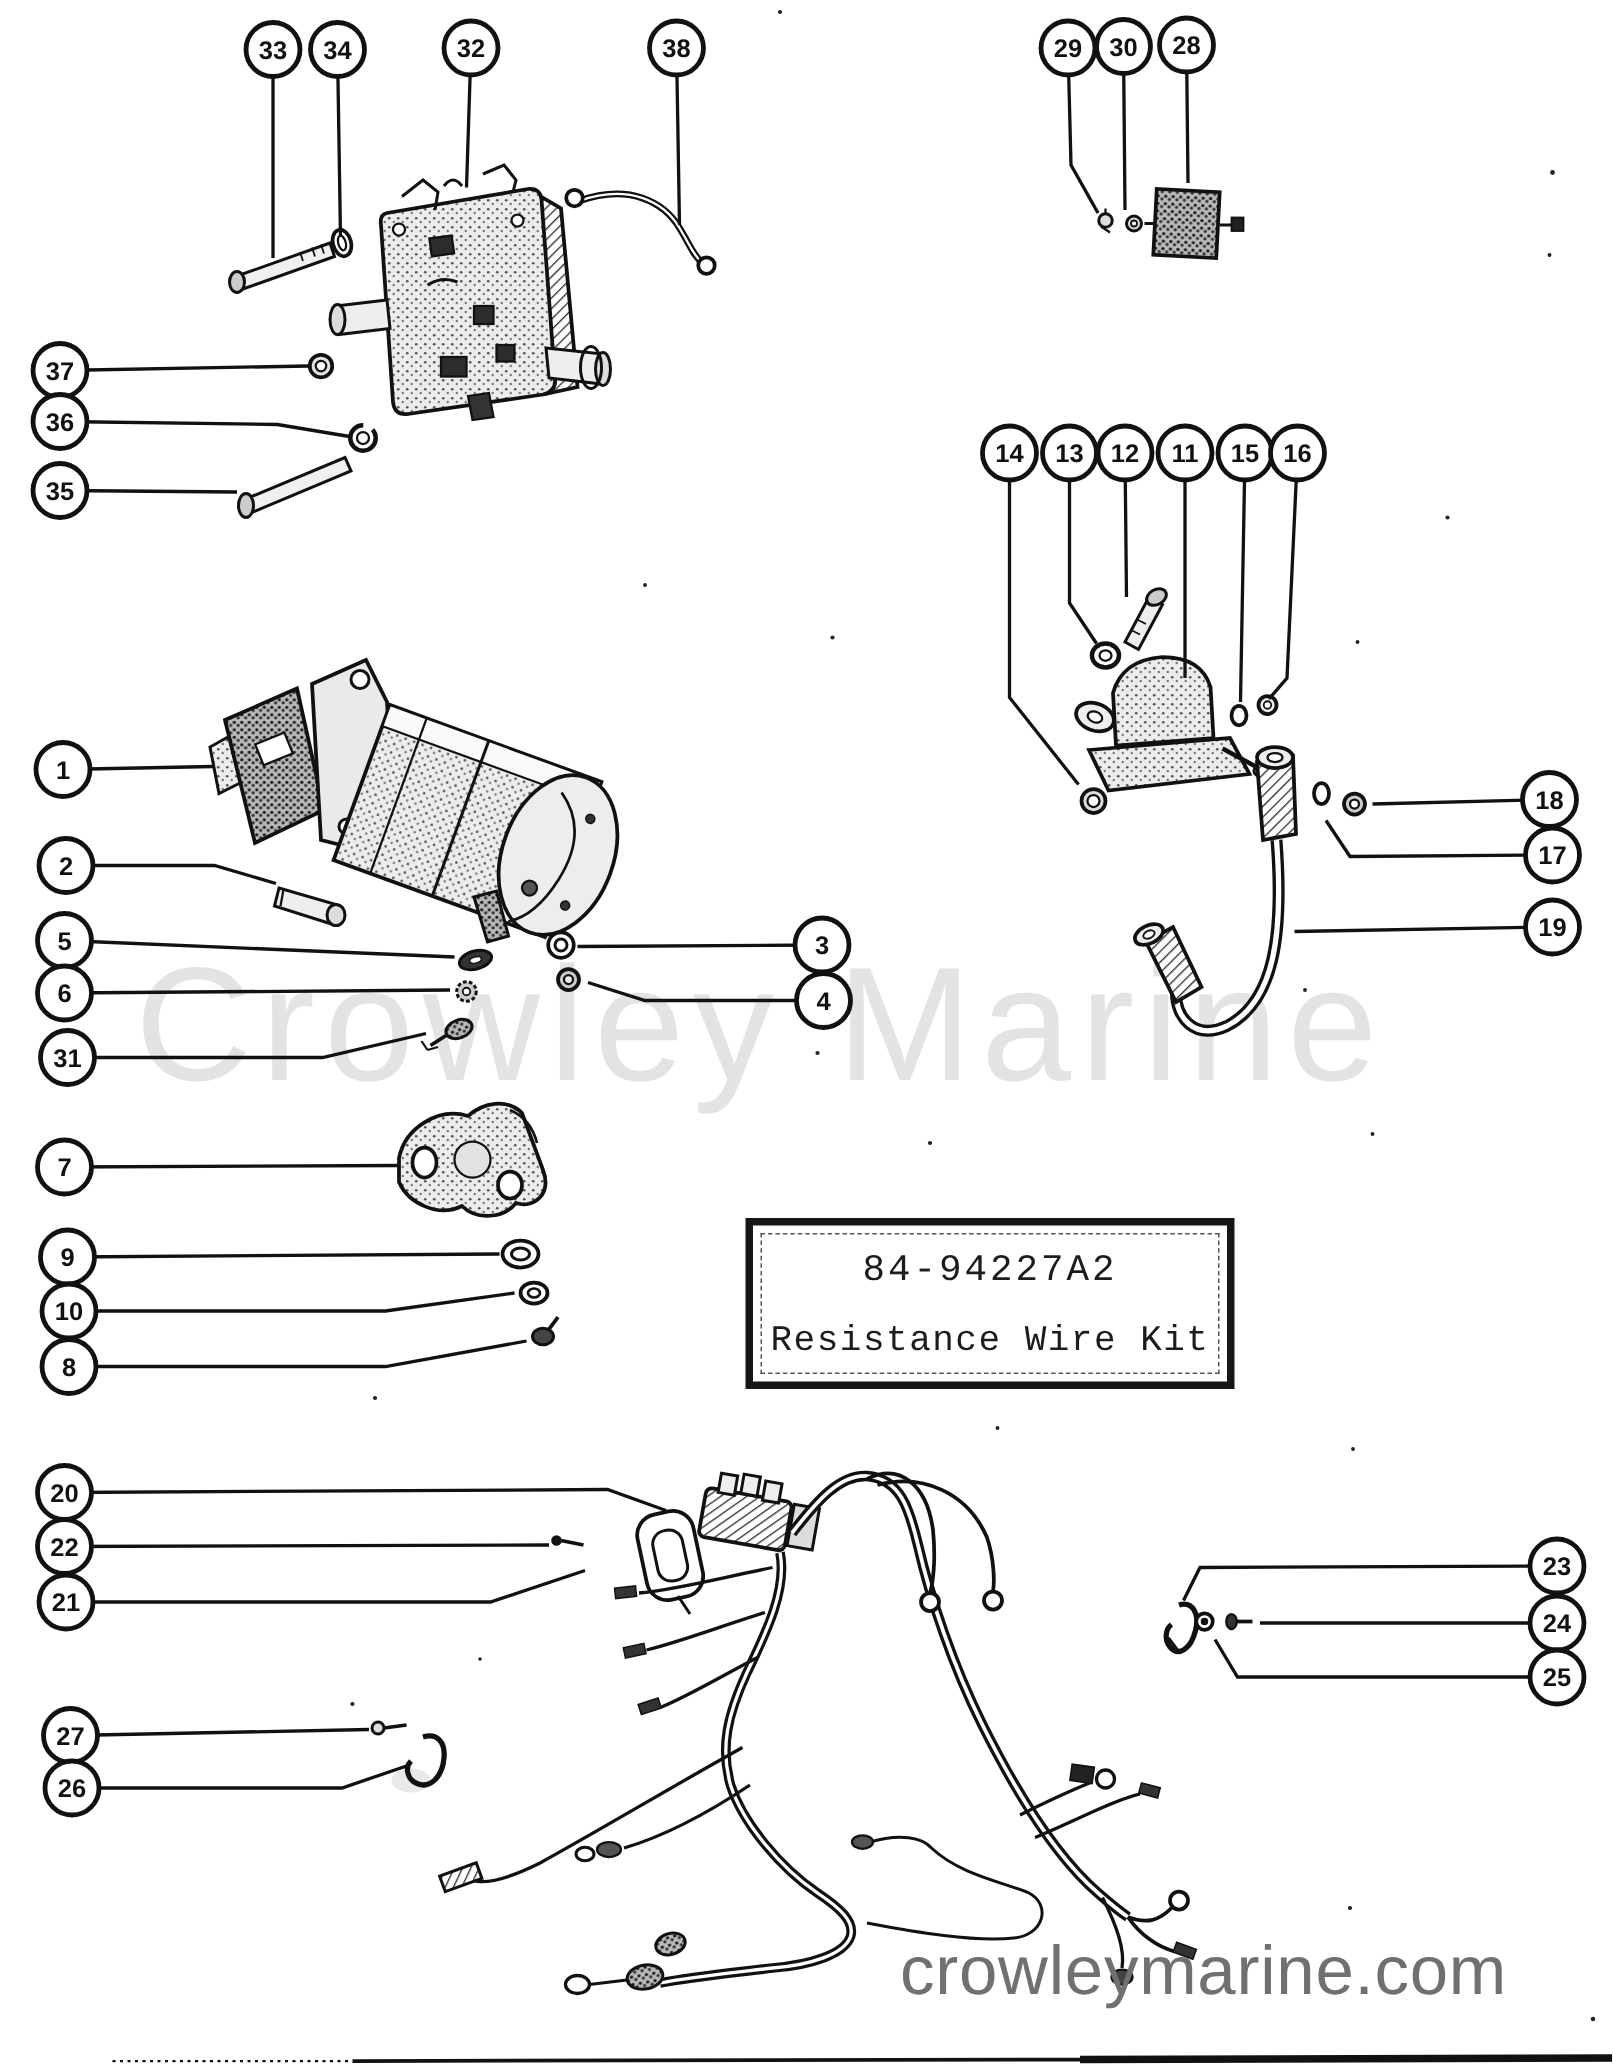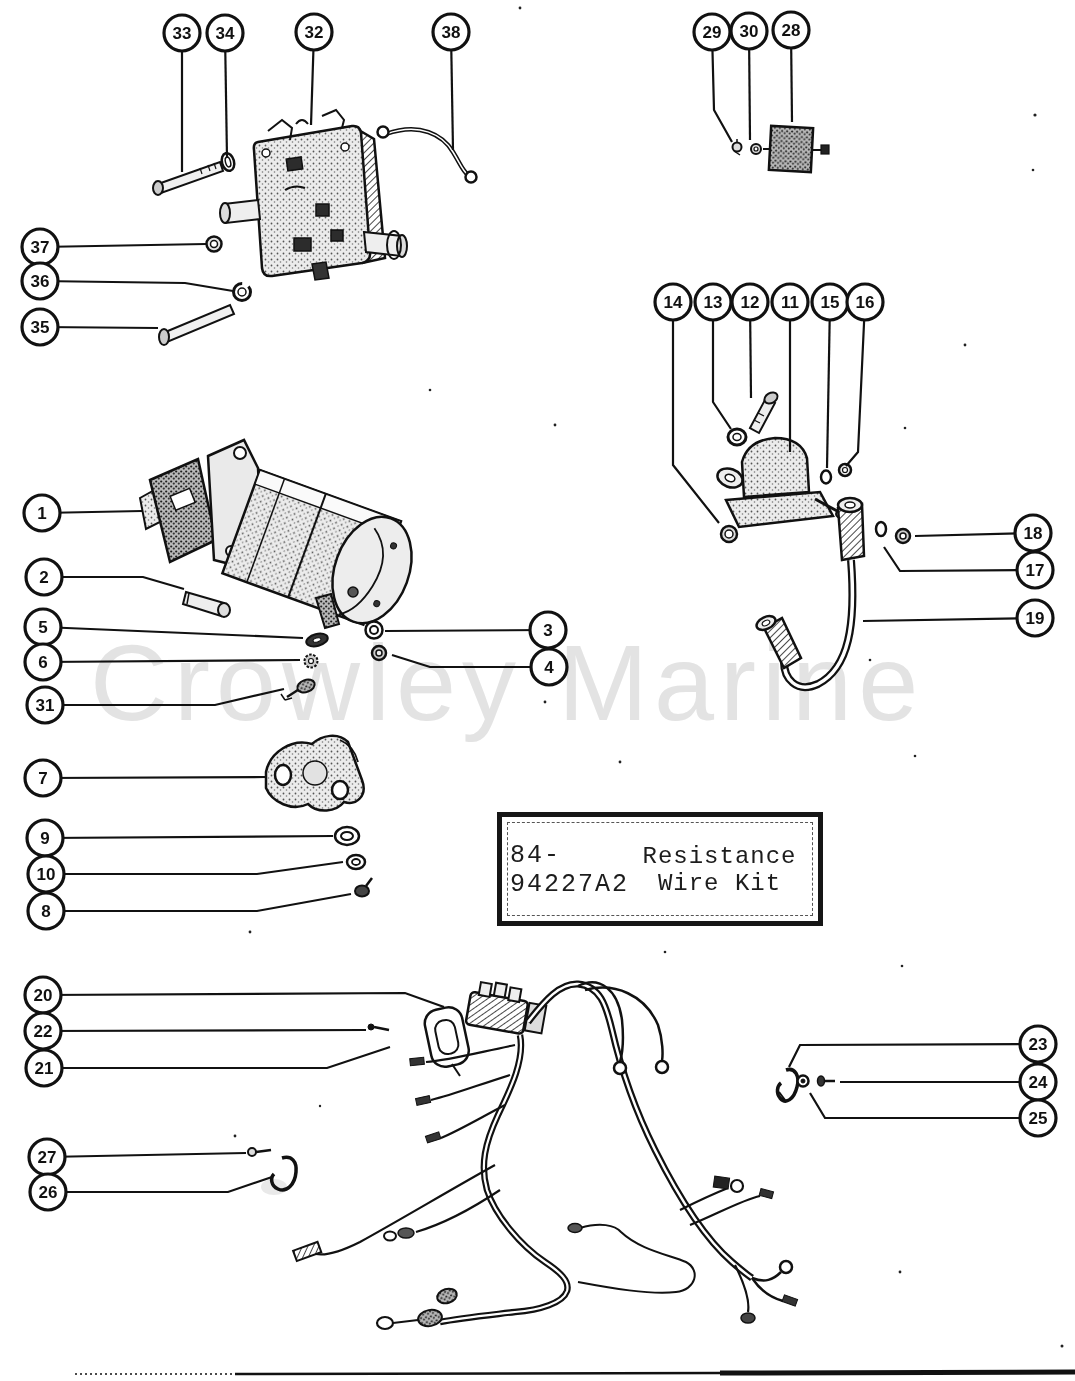--- a/index.html
+++ b/index.html
@@ -6,21 +6,21 @@
   #page{position:relative;width:1075px;height:1381px;background:#fff;overflow:hidden;
         font-family:"Liberation Sans",sans-serif;}
   svg{position:absolute;left:0;top:0;}
   .watermark{position:absolute;left:90px;top:620px;font-size:108px;letter-spacing:6px;
              color:#e3e3e3;white-space:nowrap;z-index:1;font-weight:400;}
   .site-text{position:absolute;left:600px;top:1286px;font-size:46px;color:#707070;
              letter-spacing:0.5px;z-index:6;}
   #kitbox{position:absolute;left:497px;top:812px;width:326px;height:114px;
           border:5px solid #161616;box-sizing:border-box;background:#fff;z-index:5;}
   #kitbox .inner{position:absolute;left:5px;top:5px;right:5px;bottom:5px;
-          border:1px dashed #555;display:flex;flex-direction:row;
+          border:1px dashed #555;display:flex;flex-direction:column;
           justify-content:space-between;align-items:center;padding:9px 2px 7px 2px;
           box-sizing:border-box;}
   .kit-number{font-family:"Liberation Mono",monospace;font-size:25px;letter-spacing:2px;color:#1c1c1c;}
   .kit-title{font-family:"Liberation Mono",monospace;font-size:24px;letter-spacing:1px;color:#1c1c1c;text-align:center;}
   #artwork{z-index:2;}
   #callouts{z-index:4;}
   .co-line{fill:none;stroke:#111;stroke-width:2.2px;}
   .co-circle{fill:#fff;stroke:#111;stroke-width:3.2px;}
   .co-num{font-family:"Liberation Sans",sans-serif;font-weight:bold;font-size:17px;fill:#111;
           text-anchor:middle;}
@@ -565,13 +565,14 @@
       </g>
     </svg>
 
   <div id="kitbox">
     <div class="inner">
       <span class="kit-number">84-94227A2</span>
       <span class="kit-title">Resistance Wire Kit</span>
     </div>
   </div>
 
+  <div class="site-text">crowleymarine.com</div>
 </div>
 
 </body></html>

